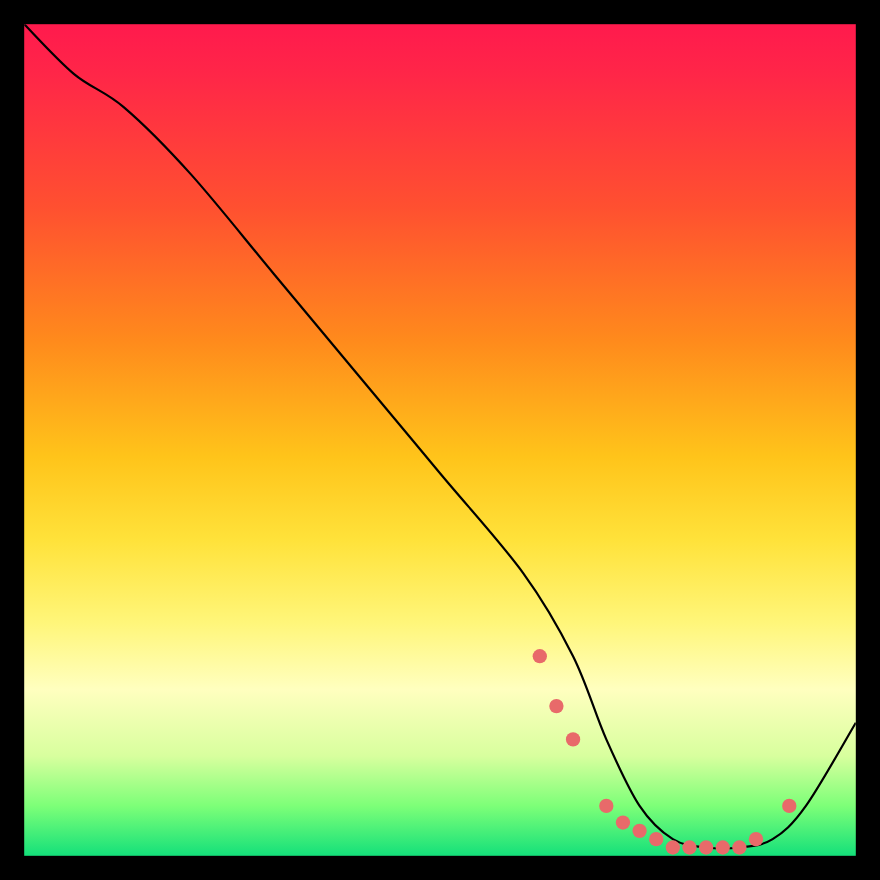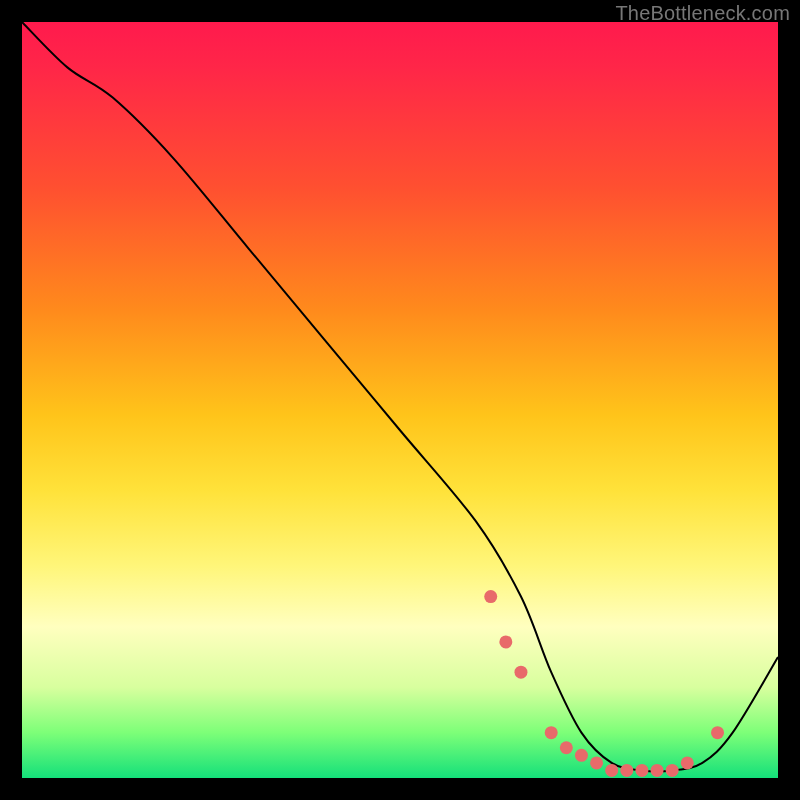--- a/index.html
+++ b/index.html
@@ -60,21 +60,20 @@
   }
   .dot {
     fill: #e86a6a;
   }
 </style>
 </head>
 <body>
 
 <div class="frame">
 
-  <div class="watermark">TheBottleneck.com</div>
 
   <div class="plot">
     <svg class="curve" viewBox="0 0 756 756" preserveAspectRatio="none">
       <path id="curve-path" d="M 0 0 C 7.56 7.560000000000002, 30.240000000000002 32.76000000000001, 45.36 45.360000000000014 C 60.48 57.960000000000015, 73.08 60.48000000000002, 90.72 75.60000000000002 C 108.36 90.72000000000003, 128.52 110.88000000000004, 151.20000000000002 136.08000000000004 C 173.88000000000002 161.28000000000006, 201.59999999999997 196.56000000000006, 226.79999999999998 226.80000000000007 C 252 257.0400000000001, 277.20000000000005 287.28000000000003, 302.40000000000003 317.52000000000004 C 327.6 347.76000000000005, 352.8 378, 378 408.24 C 403.2 438.48, 433.43999999999994 471.24, 453.59999999999997 498.96 C 473.76 526.68, 486.36 549.3599999999999, 498.96000000000004 574.56 C 511.56000000000006 599.76, 519.1199999999999 627.48, 529.1999999999999 650.16 C 539.28 672.8399999999999, 549.3599999999999 695.52, 559.4399999999999 710.64 C 569.52 725.76, 579.6 734.5799999999999, 589.6800000000001 740.88 C 599.7600000000001 747.1800000000001, 609.8399999999999 747.1800000000001, 619.92 748.44 C 630 749.7, 640.0799999999999 749.7, 650.16 748.44 C 660.24 747.1800000000001, 670.3199999999999 747.1800000000001, 680.4 740.88 C 690.48 734.5799999999999, 698.04 728.28, 710.64 710.64 C 723.24 693, 748.44 647.64, 756 635.04"></path>
       <g id="dots">
           <circle cx="468.71999999999997" cy="574.56" r="6.5" class="dot"></circle>
           <circle cx="483.84000000000003" cy="619.9200000000001" r="6.5" class="dot"></circle>
           <circle cx="498.96000000000004" cy="650.16" r="6.5" class="dot"></circle>
           <circle cx="529.1999999999999" cy="710.64" r="6.5" class="dot"></circle>
           <circle cx="544.3199999999999" cy="725.76" r="6.5" class="dot"></circle>

